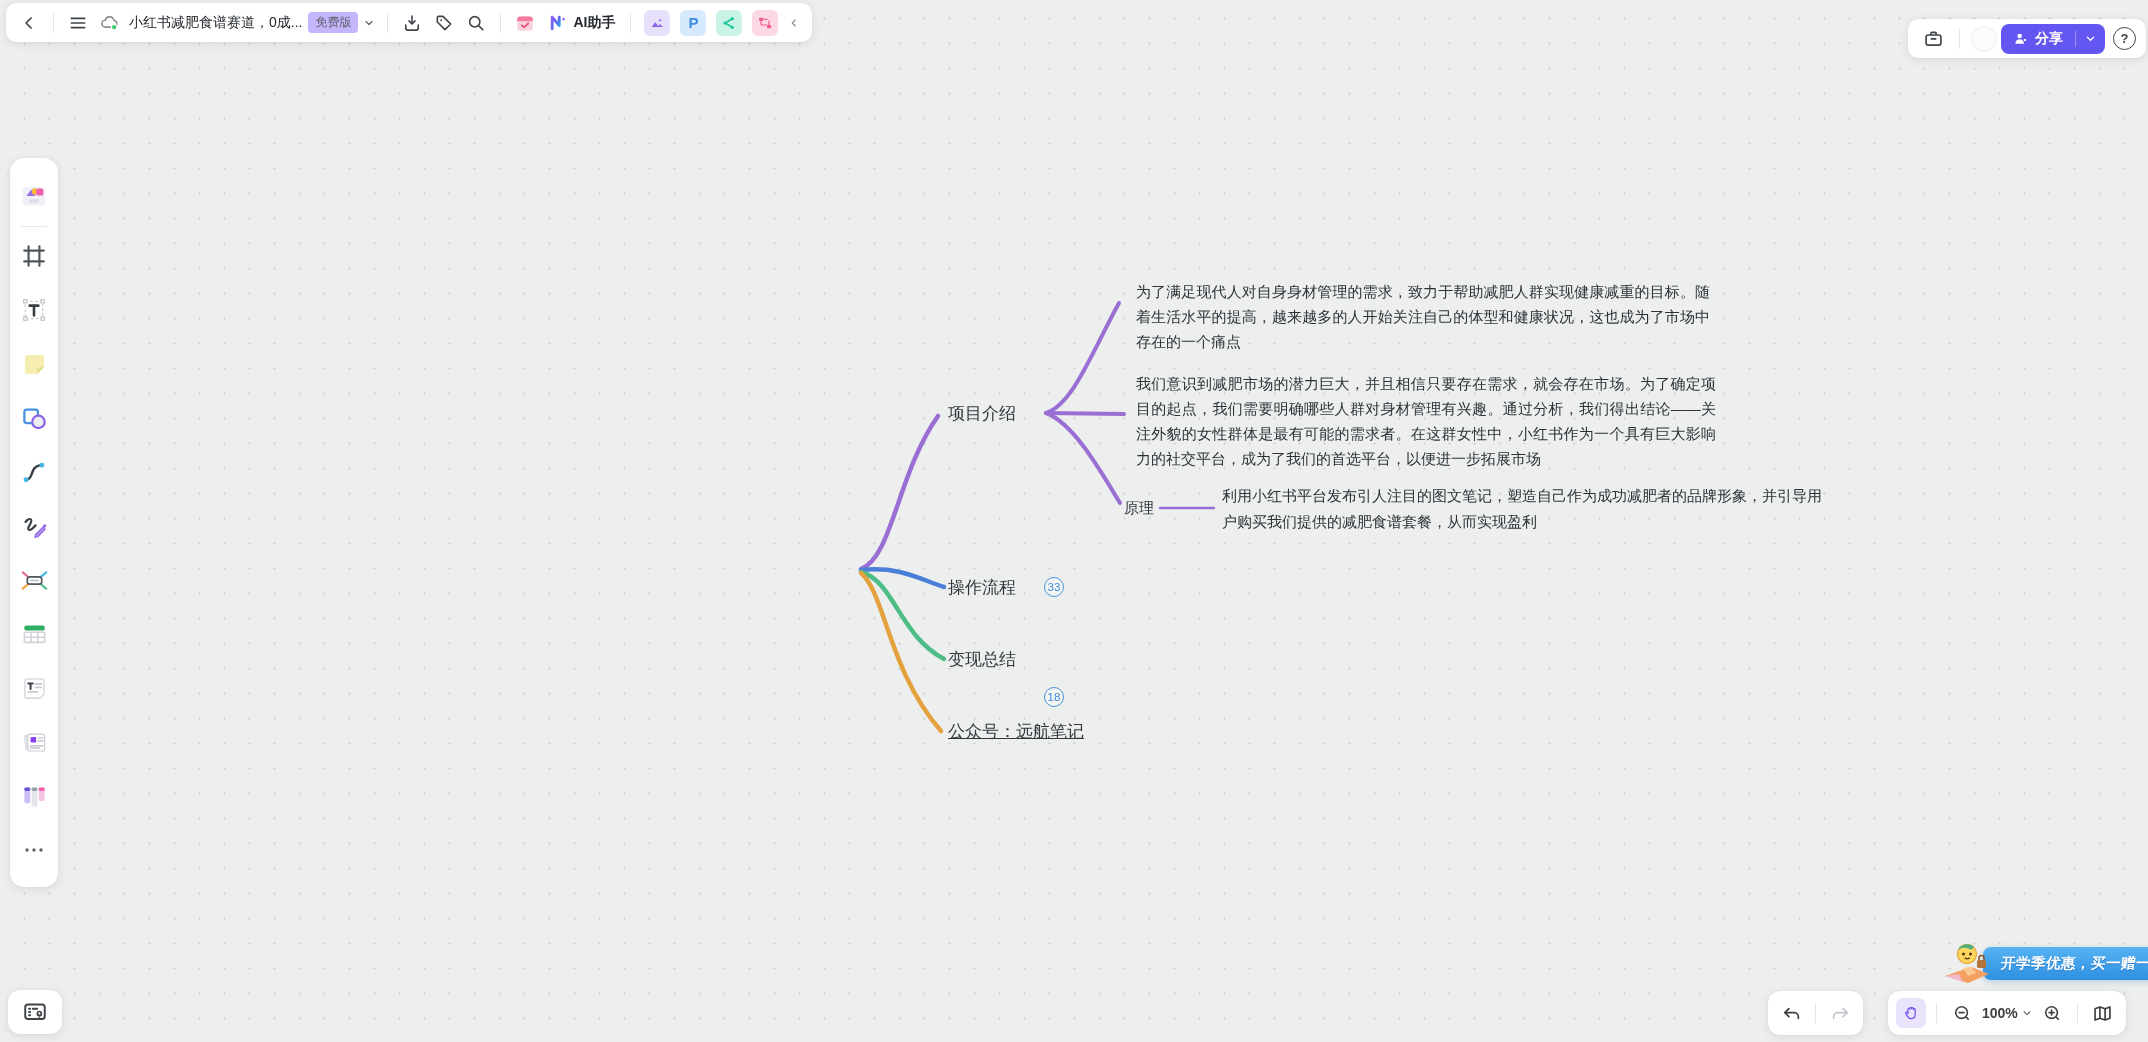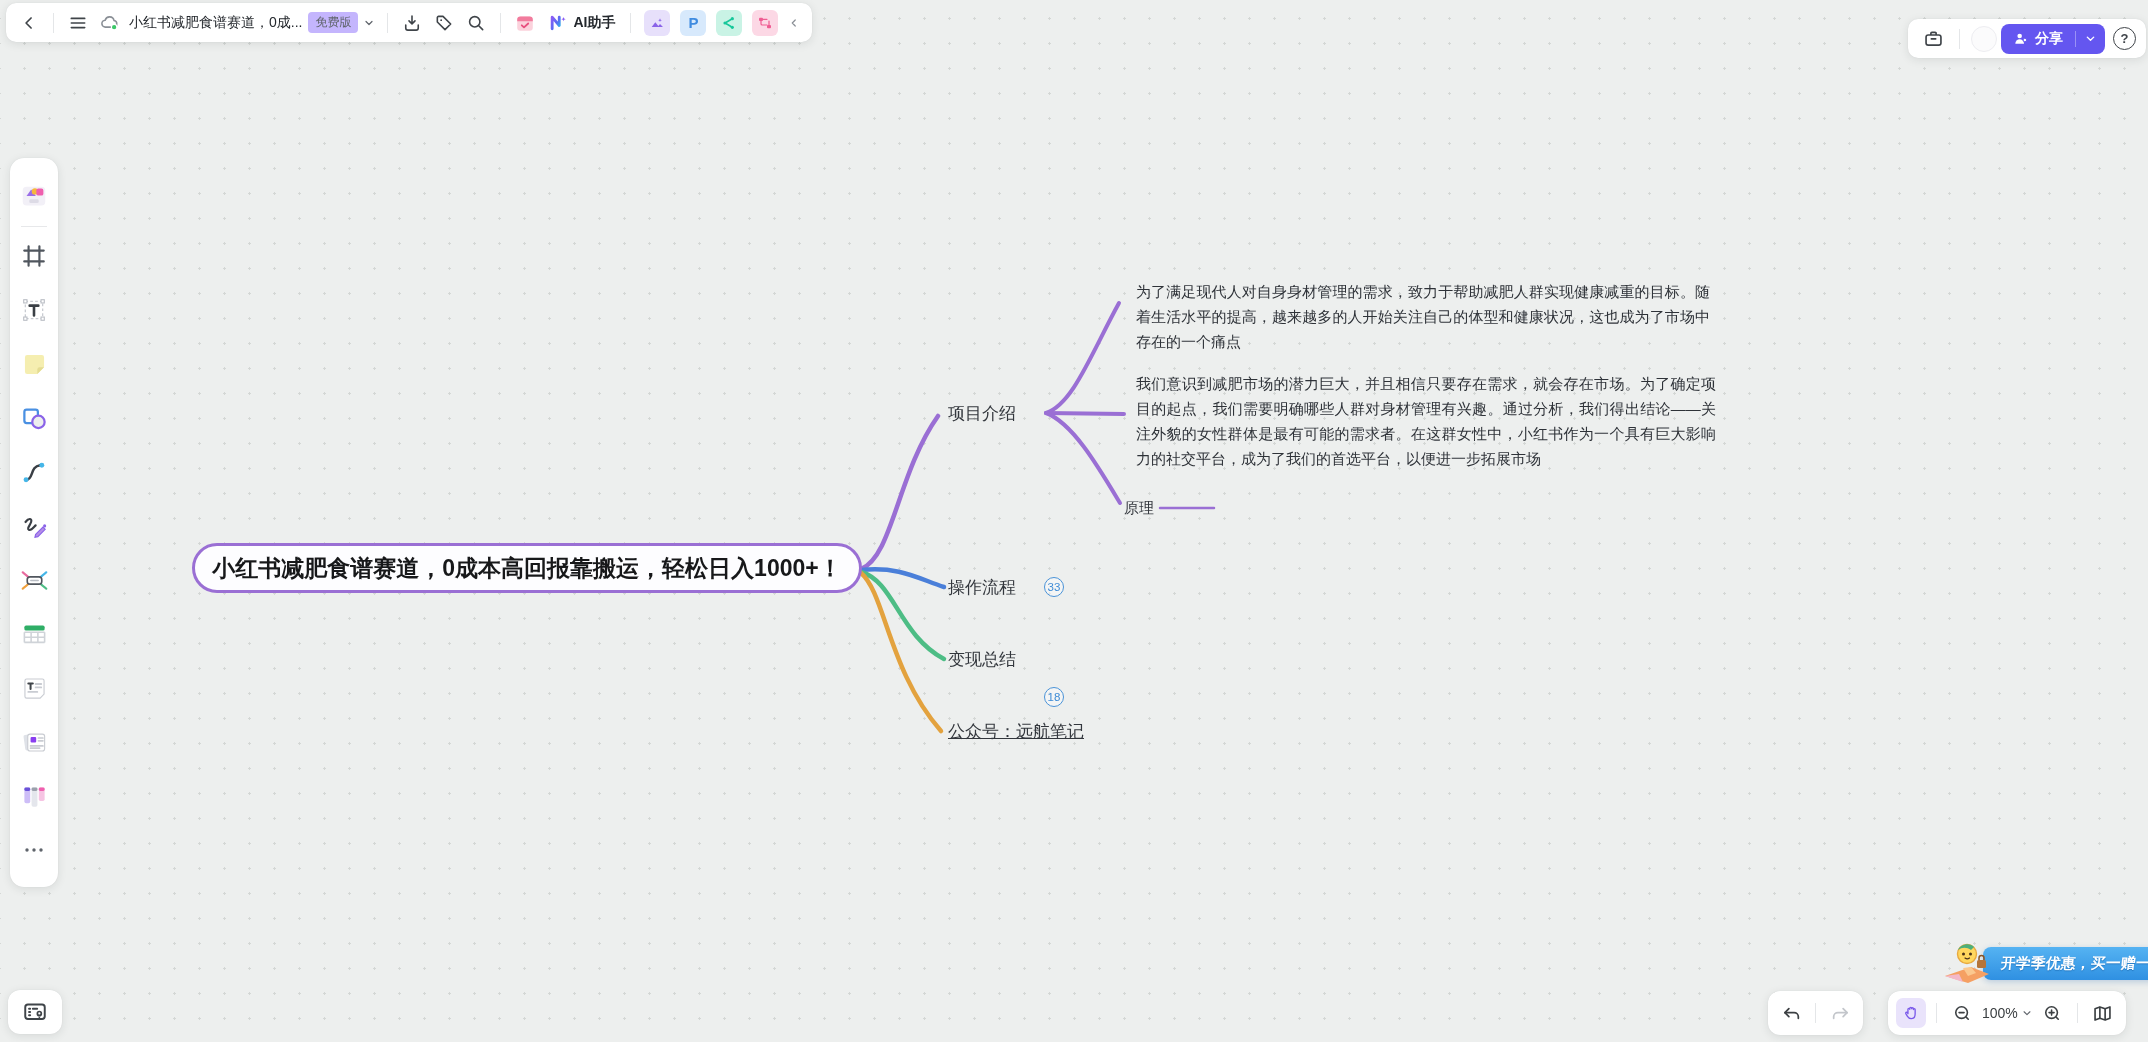--- a/index.html
+++ b/index.html
@@ -54,21 +54,21 @@
 
   
   #sidebar { left:10px; top:158px; width:48px; border-radius:14px;
              flex-direction:column; padding:12px 0 10px; gap:0; }
   #sidebar .ibtn { width:34px; height:34px; margin:10px 0; }
   #sidebar .hdiv { width:26px; height:1px; background:#e7e8ea; margin:2px 0; }
 
   
   #nav-btn { left:8px; top:990px; width:54px; height:44px; border-radius:12px; justify-content:center; }
   #history-pill { left:1768px; top:991px; height:44px; padding:0 8px; border-radius:12px; gap:2px; }
-  #zoom-pill { left:1888px; top:991px; height:44px; padding:9px 8px; border-radius:12px; gap:3px; }
+  #zoom-pill { left:1888px; top:991px; height:44px; padding:9px 8px; border-radius:12px; gap:3px;font-weight:bold; }
   #hand-btn { background:#e9e3fb; }
   #zoom-level { font-size:14px; color:#3c4043; display:flex; align-items:center; gap:4px;
                 padding:0 2px; cursor:pointer; white-space:nowrap; }
 
   
   #promo { position:absolute; left:1941px; top:938px; display:flex; align-items:center; cursor:pointer; }
   #promo .banner {
     margin-left:-14px; height:33px; display:flex; align-items:center;
     background:linear-gradient(180deg,#55b3f2,#2f90e2); border-radius:8px;
     padding:0 10px 0 18px; width:176px; overflow:hidden;
@@ -112,26 +112,26 @@
     <path stroke-width="4.5" d="M 861 569 C 893 556, 897 474, 938 416" stroke="#9a6fd4"></path>
     <path stroke-width="4.5" d="M 861 570 C 900 566, 919 579, 944 587" stroke="#4a7fd9"></path>
     <path stroke-width="4.5" d="M 861 572 C 894 581, 899 635, 944 659" stroke="#4dbd85"></path>
     <path stroke-width="4.5" d="M 861 573 C 885 593, 889 672, 941 731" stroke="#e3a23e"></path>
     <path stroke-width="4" d="M 1046 413 C 1073 404, 1091 354, 1119 303" stroke="#9a6fd4"></path>
     <path stroke-width="4" d="M 1046 413 L 1124 414" stroke="#9a6fd4"></path>
     <path stroke-width="4" d="M 1046 413 C 1073 423, 1099 468, 1120 503" stroke="#9a6fd4"></path>
     <path stroke-width="2.5" d="M 1160 508 L 1214 508" stroke="#9a6fd4"></path>
   </svg>
 
-  <div id="root-node">小红书减肥食谱赛道，0成本高回报靠搬运，轻松日入1000+！</div>
 
   <div id="label-intro" class="mm-label">项目介绍</div>
   <div id="para-2" class="mm-para">我们意识到减肥市场的潜力巨大，并且相信只要存在需求，就会存在市场。为了确定项目的起点，我们需要明确哪些人群对身材管理有兴趣。通过分析，我们得出结论——关注外貌的女性群体是最有可能的需求者。在这群女性中，小红书作为一个具有巨大影响力的社交平台，成为了我们的首选平台，以便进一步拓展市场</div>
   <div id="para-1" class="mm-para">为了满足现代人对自身身材管理的需求，致力于帮助减肥人群实现健康减重的目标。随着生活水平的提高，越来越多的人开始关注自己的体型和健康状况，这也成为了市场中存在的一个痛点</div>
   <div id="label-principle" class="mm-label">原理</div>
+  <div id="para-principle" class="mm-para">利用小红书平台发布引人注目的图文笔记，塑造自己作为成功减肥者的品牌形象，并引导用户购买我们提供的减肥食谱套餐，从而实现盈利</div>
   <div id="label-steps" class="mm-label">操作流程</div>
   <div id="badge-steps" class="mm-badge">33</div>
   <div id="label-summary" class="mm-label">变现总结</div>
   <div id="badge-summary" class="mm-badge">18</div>
   <div id="label-account" class="mm-label">公众号：远航笔记</div>
 </div>
 
 <div id="topbar-left" class="panel">
   <div class="ibtn">
     <svg width="20" height="20" viewBox="0 0 24 24">

